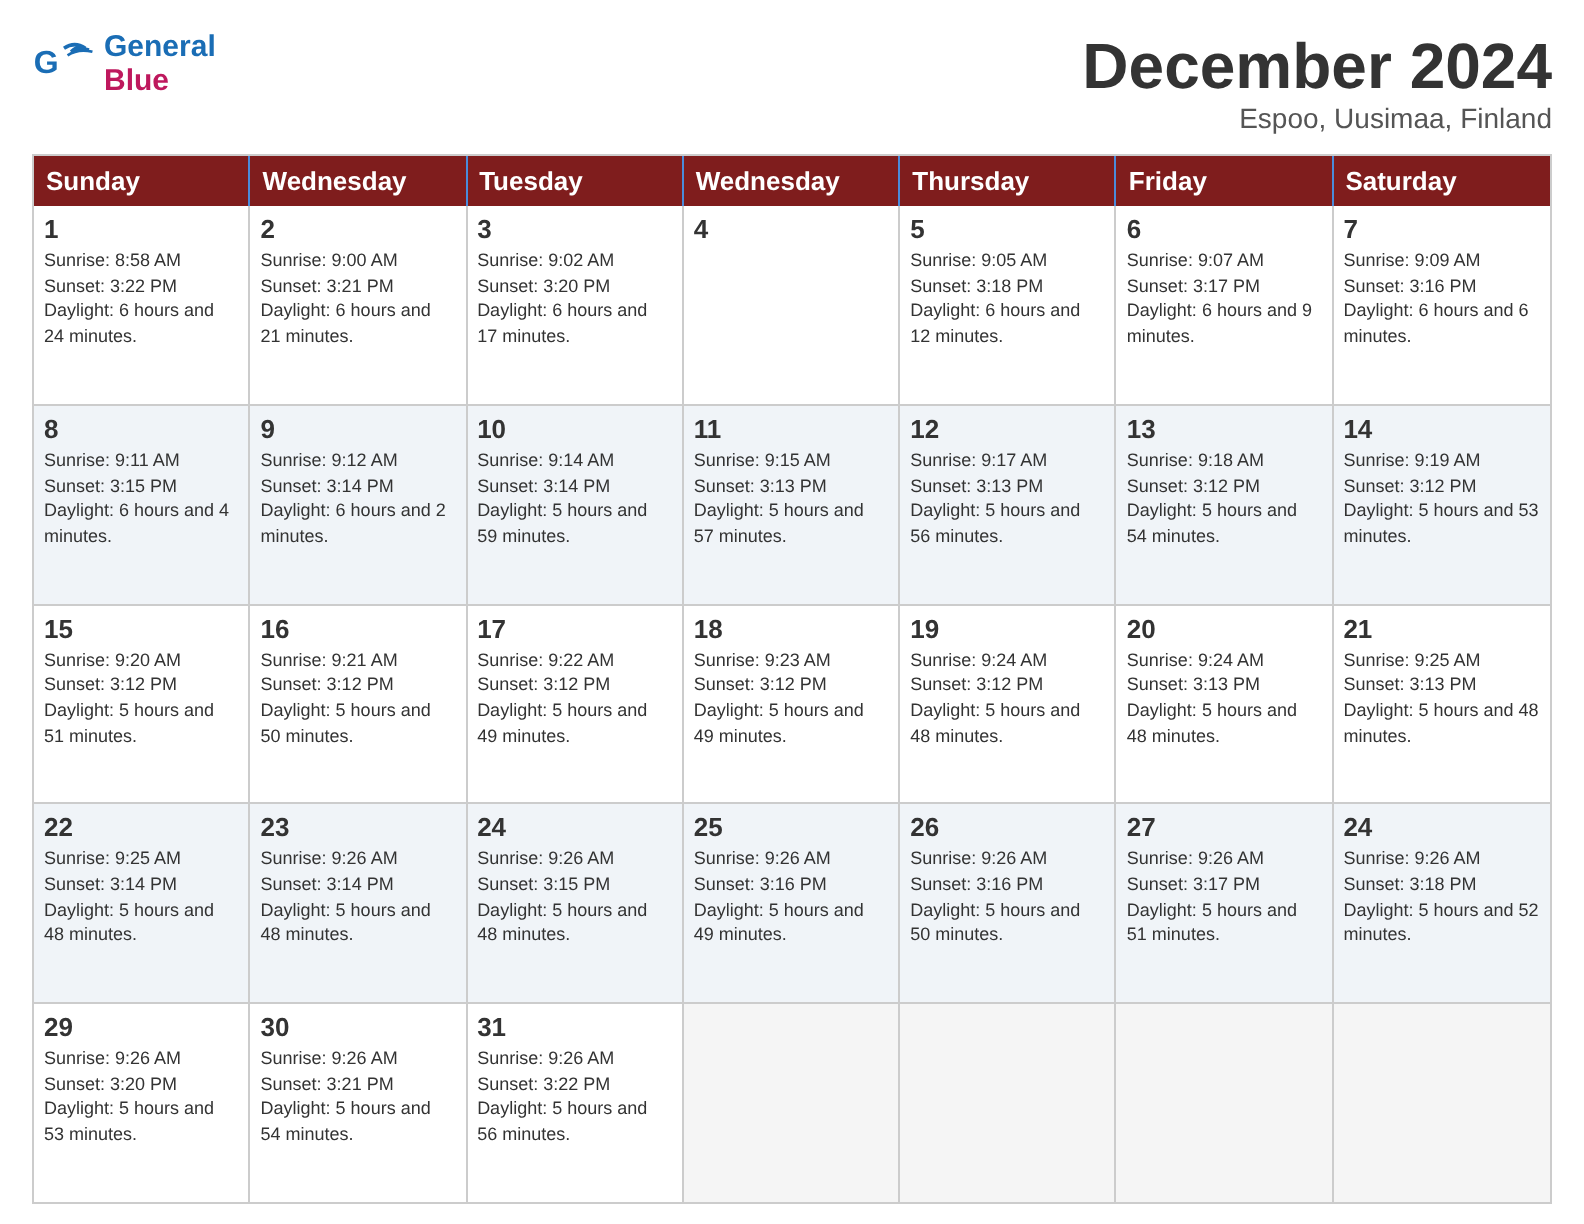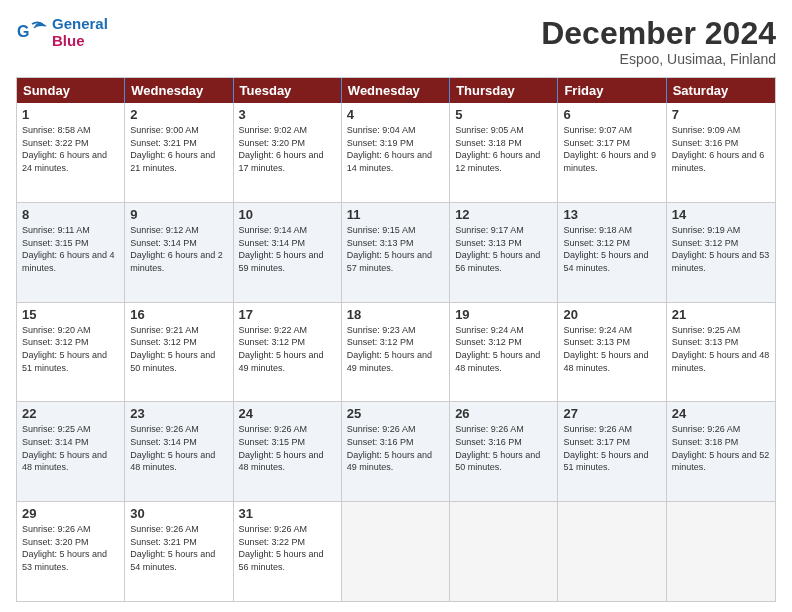--- a/index.html
+++ b/index.html
@@ -159,23 +159,20 @@
           </div>
         </div>
           <div class="cal-cell">
           <span class="day-num">3</span>
           <div class="info">
             Sunrise: 9:02 AM<br>Sunset: 3:20 PM<br>Daylight: 6 hours and 17 minutes.
           </div>
         </div>
           <div class="cal-cell">
           <span class="day-num">4</span>
-          <div class="info">
-            Sunrise: 9:04 AM<br>Sunset: 3:19 PM<br>Daylight: 6 hours and 14 minutes.
-          </div>
         </div>
           <div class="cal-cell">
           <span class="day-num">5</span>
           <div class="info">
             Sunrise: 9:05 AM<br>Sunset: 3:18 PM<br>Daylight: 6 hours and 12 minutes.
           </div>
         </div>
           <div class="cal-cell">
           <span class="day-num">6</span>
           <div class="info">

